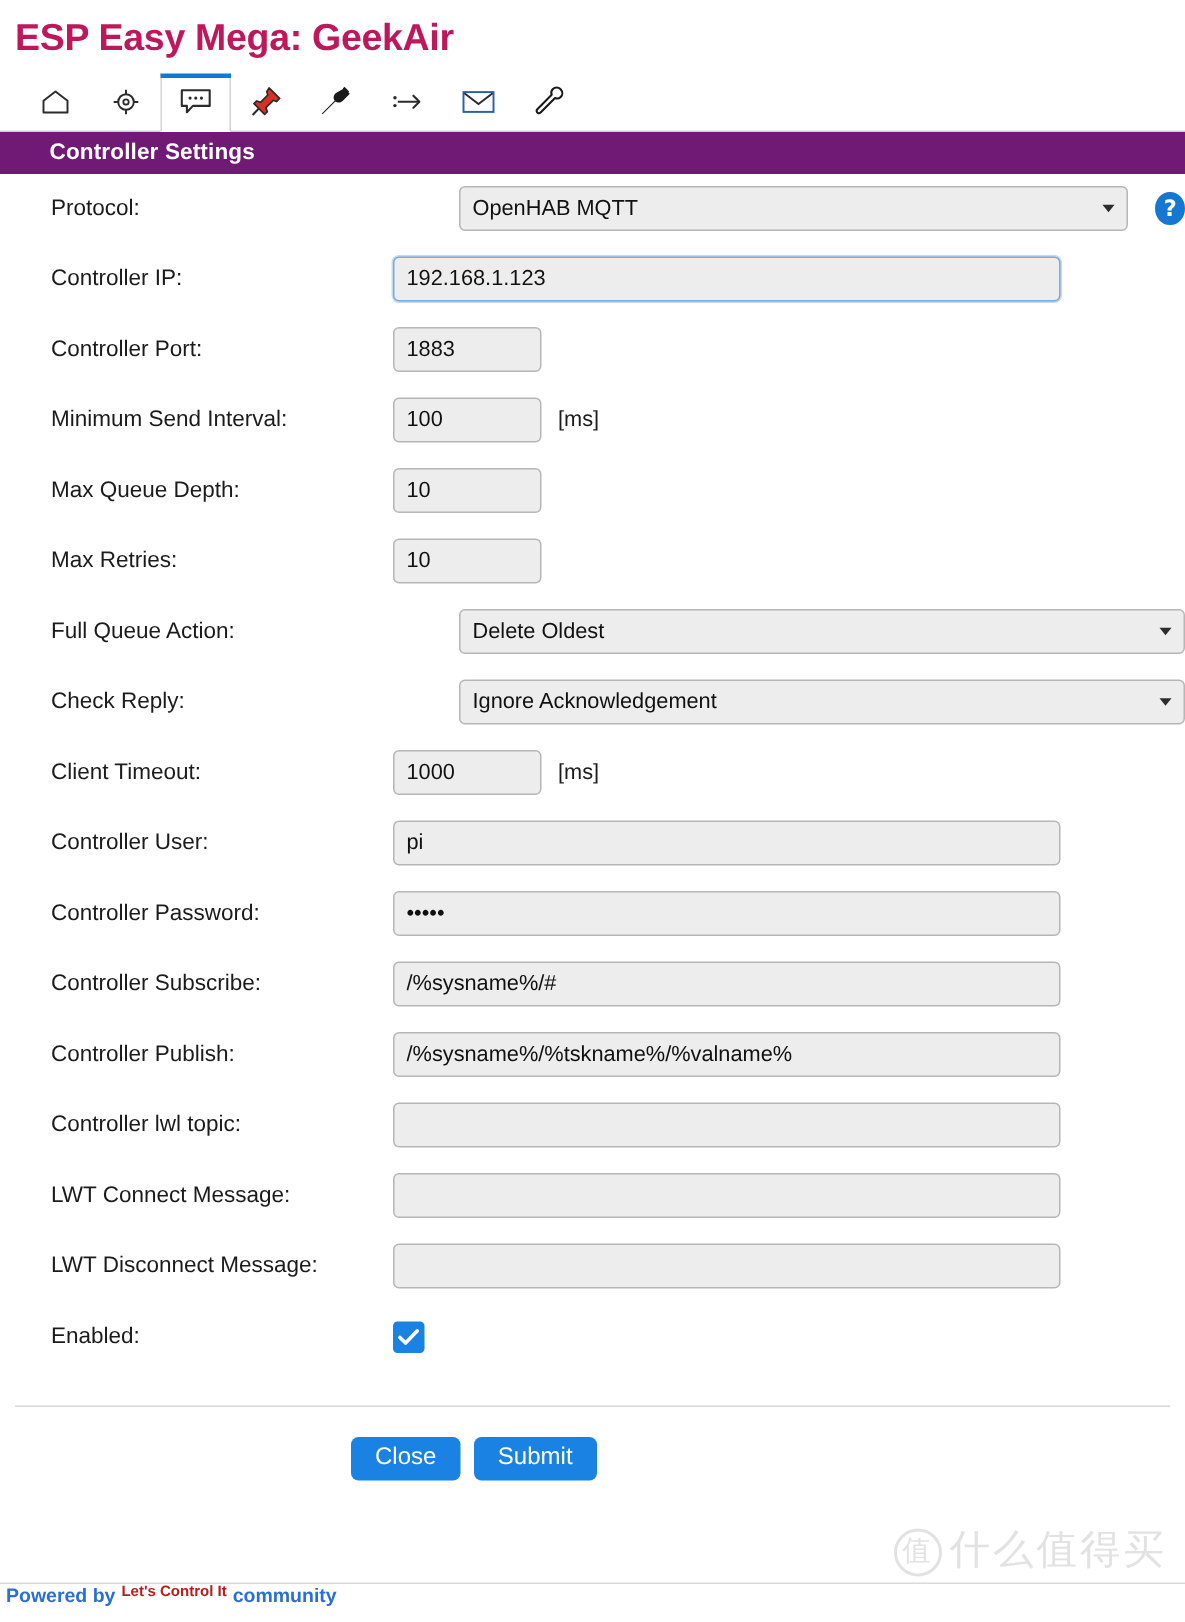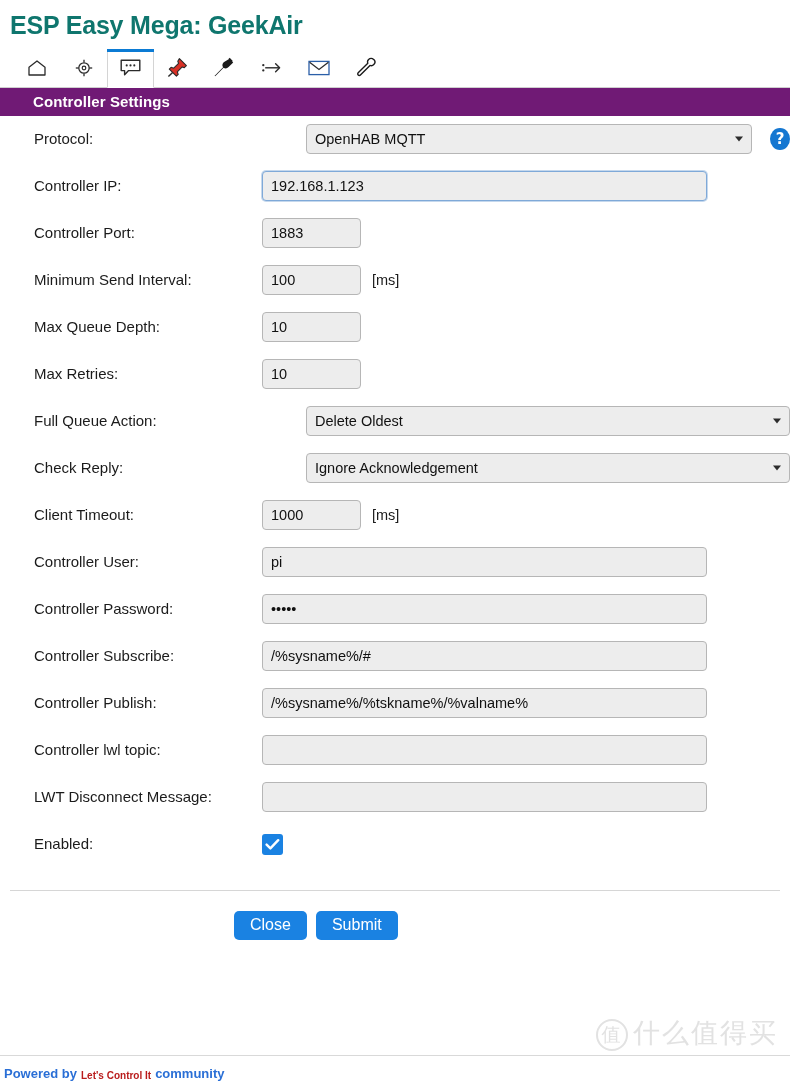--- a/index.html
+++ b/index.html
@@ -15,21 +15,21 @@
     overflow: hidden;
     font-family: "Liberation Sans", "DejaVu Sans", sans-serif;
     color: #000000;
     -webkit-font-smoothing: antialiased;
   }
 
   
   .page-title {
     font-size: 25px;
     font-weight: bold;
-    color: #0f766e;
+    color: #be185d;
     padding: 12px 0 0 10px;
     letter-spacing: -0.2px;
     line-height: 1.1;
   }
 
   
   .navbar {
     position: relative;
     height: 39px;
     margin-top: 9px;
@@ -217,21 +217,21 @@
 
   
   .footer {
     position: absolute;
     left: 0;
     bottom: 0;
     width: 790px;
     border-top: 1px solid #d9d9d9;
     height: 26px;
     display: flex;
-    align-items: flex-end;
+    align-items: flex-start;
     padding-left: 4px;
     box-sizing: border-box;
     font-size: 13px;
     font-weight: bold;
   }
   .footer .f1 { color: #2a6fd6; }
   .footer .f2 { color: #b91c1c; font-size: 10px; margin: 0 4px; }
   .footer .f3 { color: #2a6fd6; }
 
   .watermark {
@@ -460,20 +460,26 @@
     </div>
   </div>
 
   <div class="form-row">
     <div class="label">Controller lwl topic:</div>
     <div class="field-wrap">
       <input class="txt wide" value="" style="">
     </div>
   </div>
 
+  <div class="form-row">
+    <div class="label">LWT Connect Message:</div>
+    <div class="field-wrap">
+      <input class="txt wide" value="" style="">
+    </div>
+  </div>
 
   <div class="form-row">
     <div class="label">LWT Disconnect Message:</div>
     <div class="field-wrap">
       <input class="txt wide" value="" style="">
     </div>
   </div>
 
   <div class="form-row">
     <div class="label">Enabled:</div>

